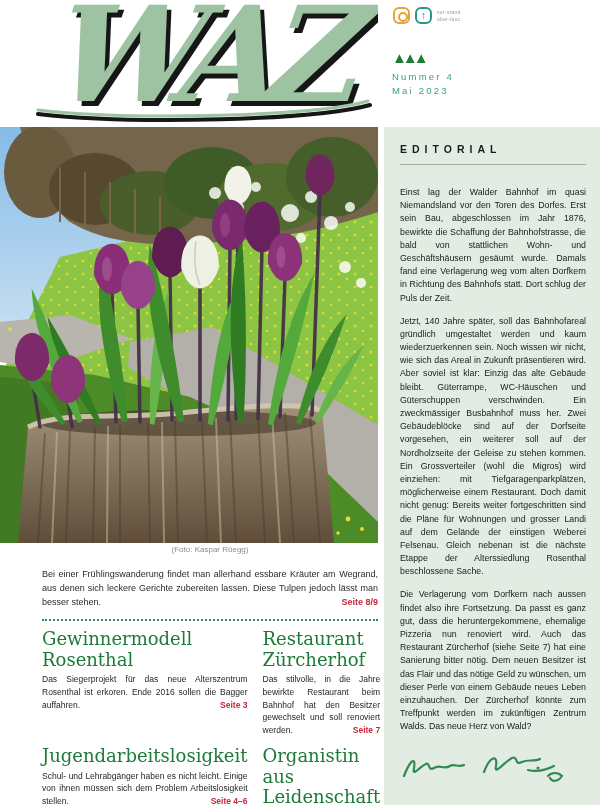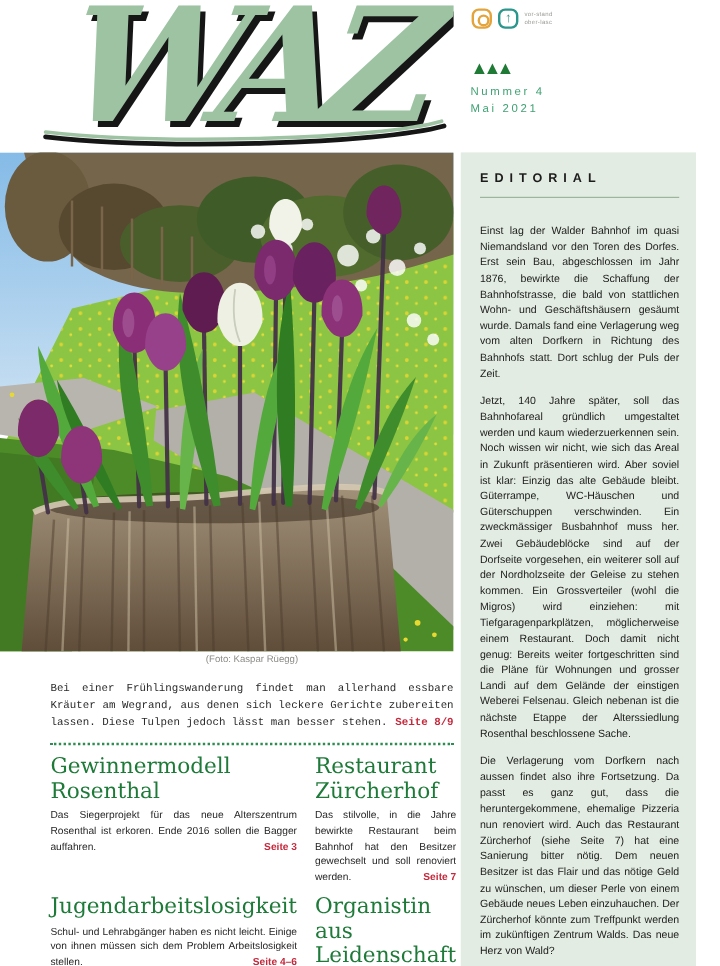--- a/index.html
+++ b/index.html
@@ -20,32 +20,32 @@
   .m-line{font-size:9.5px;letter-spacing:2.2px;color:#3fa273;line-height:1.45;white-space:nowrap;}
 
   
   #photo{position:absolute;left:0;top:127px;width:378px;height:416px;}
 
   
   #main{position:absolute;left:42px;top:545px;width:336px;}
   .caption{text-align:center;font-size:8px;color:#8c8c88;margin-bottom:14px;}
   h1.headline{font-family:"DejaVu Serif",serif;font-weight:bold;font-size:33px;
       color:#1e7a38;margin:0 0 9px 0;line-height:1.05;}
-  .intro{position:relative;font-size:9px;line-height:1.55;text-align:justify;color:#2a2a2a;margin:0;font-family:Liberation Mono, monospace;}
+  .intro{position:relative;font-size:9px;line-height:1.55;text-align:justify;color:#2a2a2a;margin:0;}
   .pref{color:#c5293c;font-weight:bold;}
   .intro .pref{position:absolute;right:0;bottom:0;}
   .dotted{border-top:2px dotted #2f8c52;margin:9px 0 8px 0;height:0;}
   .teasers{display:grid;grid-template-columns:1fr 1fr;column-gap:15px;row-gap:9px;}
   .teaser h3{font-family:"DejaVu Serif",serif;font-weight:normal;font-size:18px;
       color:#1e7a38;margin:0 0 3px 0;line-height:1.15;}
   .teaser p{position:relative;font-size:8.5px;line-height:1.5;text-align:justify;color:#262626;margin:0;}
   .teaser .pref{position:absolute;right:0;bottom:0;background:transparent;}
 
   
-  #editorial{position:absolute;left:384px;top:127px;width:196px;height:678px;
+  #editorial{position:absolute;left:384px;top:127px;width:216px;height:678px;
       background:#e2ece2;box-sizing:border-box;padding:16px 14px 0 16px;overflow:hidden;}
   .ed-label{font-size:10.5px;letter-spacing:5px;color:#1c1c1c;font-weight:bold;
       padding-bottom:9px;border-bottom:1px solid #9db49d;margin-bottom:21px;}
   h2.ed-title{font-family:"DejaVu Serif",serif;font-weight:bold;font-size:20px;
       color:#1e7a38;margin:0 0 9px 0;}
   .ed-p{font-size:8.8px;line-height:1.5;text-align:justify;color:#202020;margin:0 0 10px 0;}
   .sig{margin-top:4px;}
 </style>
 </head>
 <body>
@@ -70,21 +70,21 @@
       </div>
     <div class="social-caption">
       <div>vor-stand</div>
       <div>ober-lasc</div>
     </div>
   </div>
 
   <div class="masthead">
     <div class="trees">▲▲▲</div>
     <div class="m-line">Nummer 4</div>
-    <div class="m-line">Mai 2021</div>
+    <div class="m-line">Mai 2023</div>
   </div>
 
   <svg id="photo" viewBox="0 0 378 416" aria-hidden="true">
     <defs>
       <linearGradient id="sky" x1="0" y1="0" x2="0" y2="1">
         <stop offset="0" stop-color="#85bbe7"></stop>
           <stop offset="1" stop-color="#cfe3f3"></stop>
       </linearGradient>
       <linearGradient id="stumpG" x1="0" y1="0" x2="0" y2="1">
         <stop offset="0" stop-color="#a3927a"></stop>

